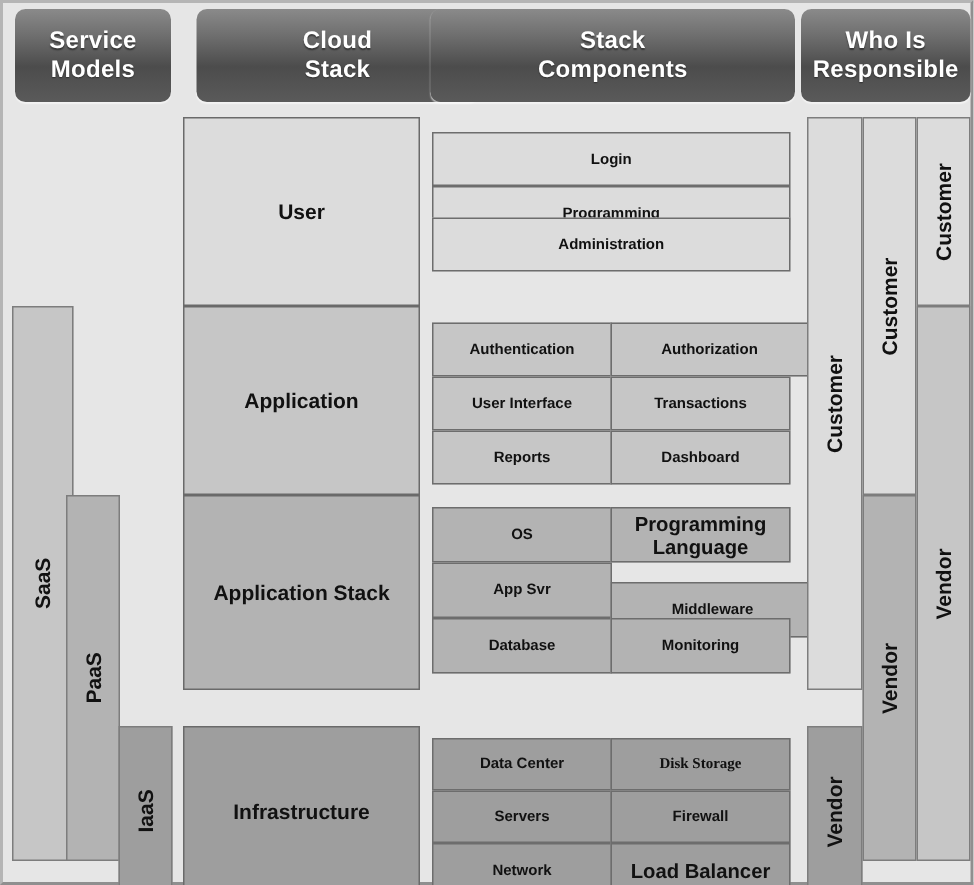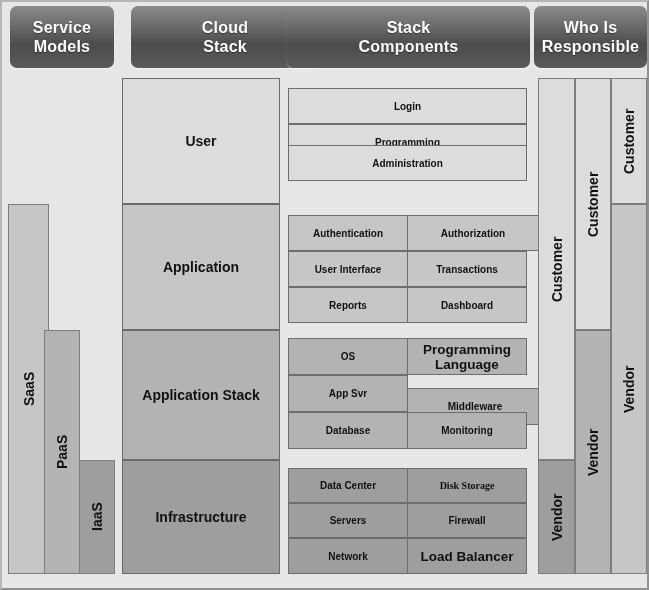--- a/index.html
+++ b/index.html
@@ -52,21 +52,21 @@
 
   .vert{
     writing-mode:vertical-rl;
     transform:rotate(180deg);
   }
 
   
   .s1{background:#dcdcdc;}   
   .s2{background:#c6c6c6;}   
   .s3{background:#b3b3b3;}   
-  .s4{background:#9e9e9e;}
+  .s4{background:#9e9e9e;margin-top:24px;}
 
   .cell{
     position:absolute;box-sizing:border-box;
     border:1px solid #6d6d6d;
     display:flex;align-items:center;justify-content:center;
     text-align:center;font-size:10px;font-weight:bold;color:#111;
     line-height:15px;
   }
   .cellsm{font-size:13.5px;}
 </style>

